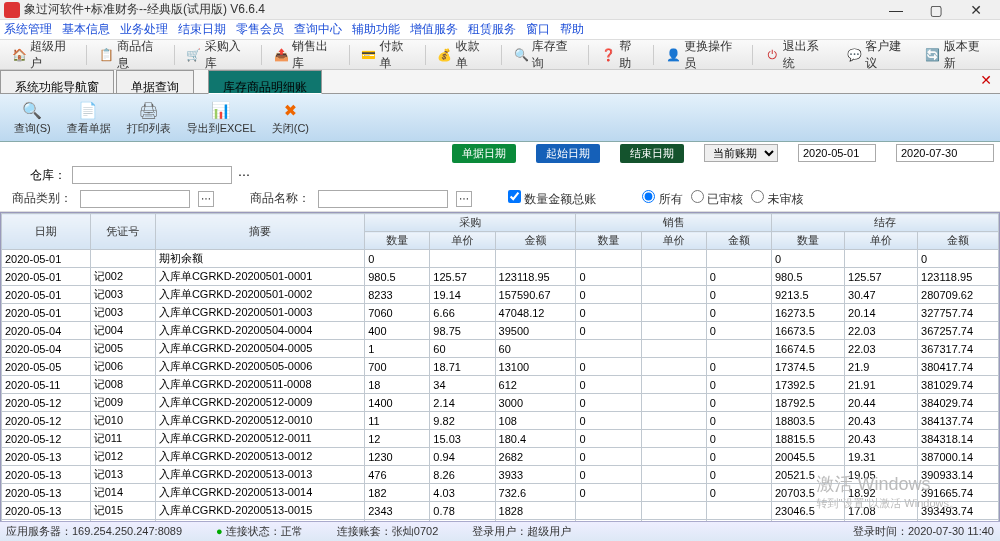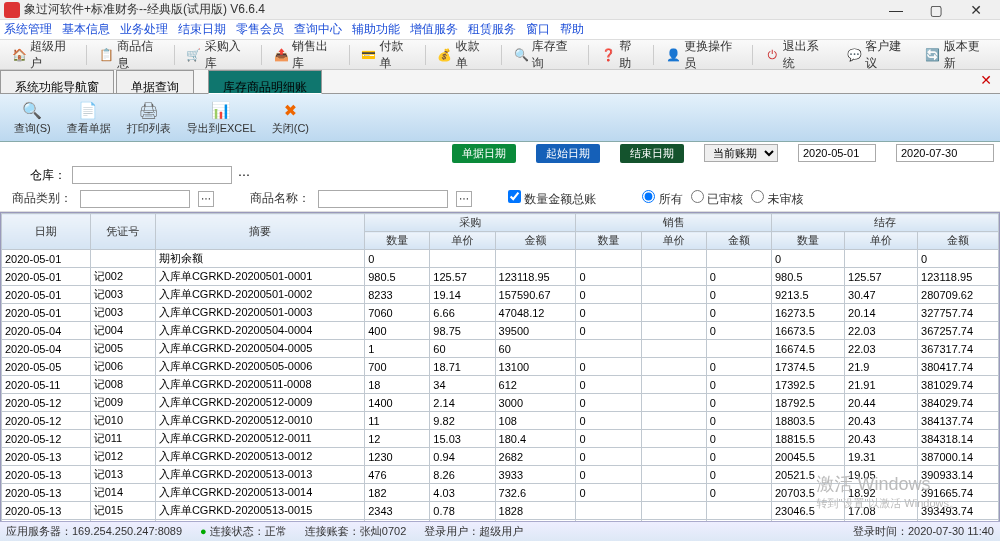--- a/index.html
+++ b/index.html
@@ -27,21 +27,21 @@
 .date-sel, .date-inp { border: 1px solid #aaa; padding: 1px 4px; font-size: 11px; height: 18px; }
 .filter-row { height: 26px; display: flex; align-items: center; padding: 0 12px; gap: 8px; border-bottom: 1px solid #ddd; font-size: 12px; }
 .filter-row label { color: #333; }
 .filter-row input[type=text] { border: 1px solid #aaa; height: 18px; padding: 0 2px; }
 .filter-row .lookup { width: 16px; height: 16px; border: 1px solid #aaa; display: inline-flex; align-items: center; justify-content: center; font-size: 10px; }
 .grid-wrap { overflow: auto; height: 338px; border: 1px solid #99b; }
 table { border-collapse: collapse; width: 100%; font-size: 11px; }
 th, td { border: 1px solid #c0c8d0; padding: 1px 3px; height: 17px; white-space: nowrap; overflow: hidden; }
 th { background: linear-gradient(#eef4fb,#d5e4f3); text-align: center; font-weight: normal; color: #333; }
 td { background: #fff; }
-.status-bar { position: absolute; bottom: 0; left: 0; right: 0; height: 20px; background: linear-gradient(#eef,#dde8f5); border-top: 1px solid #aac; display: flex; align-items: center; padding: 0 6px; gap: 18px; font-size: 11px; color: #333; }
+.status-bar { position: absolute; bottom: 0; left: 0; right: 0; height: 20px; background: linear-gradient(#eef,#dde8f5); border-top: 1px solid #aac; display: flex; align-items: center; padding: 0 6px; gap: 34px; font-size: 11px; color: #333; }
 .status-bar .grn { color: #0a0; }
 .watermark { position: absolute; right: 40px; bottom: 30px; color: #bbb; font-size: 18px; pointer-events: none; }
 .watermark .sub { font-size: 11px; }
 .wh-row { height: 22px; display: flex; align-items: center; padding: 0 30px; gap: 6px; font-size: 12px; }
 .wh-row input { border: 1px solid #aaa; height: 18px; width: 160px; }
 </style>
 </head>
 <body>
 
 <div class="title-bar">

